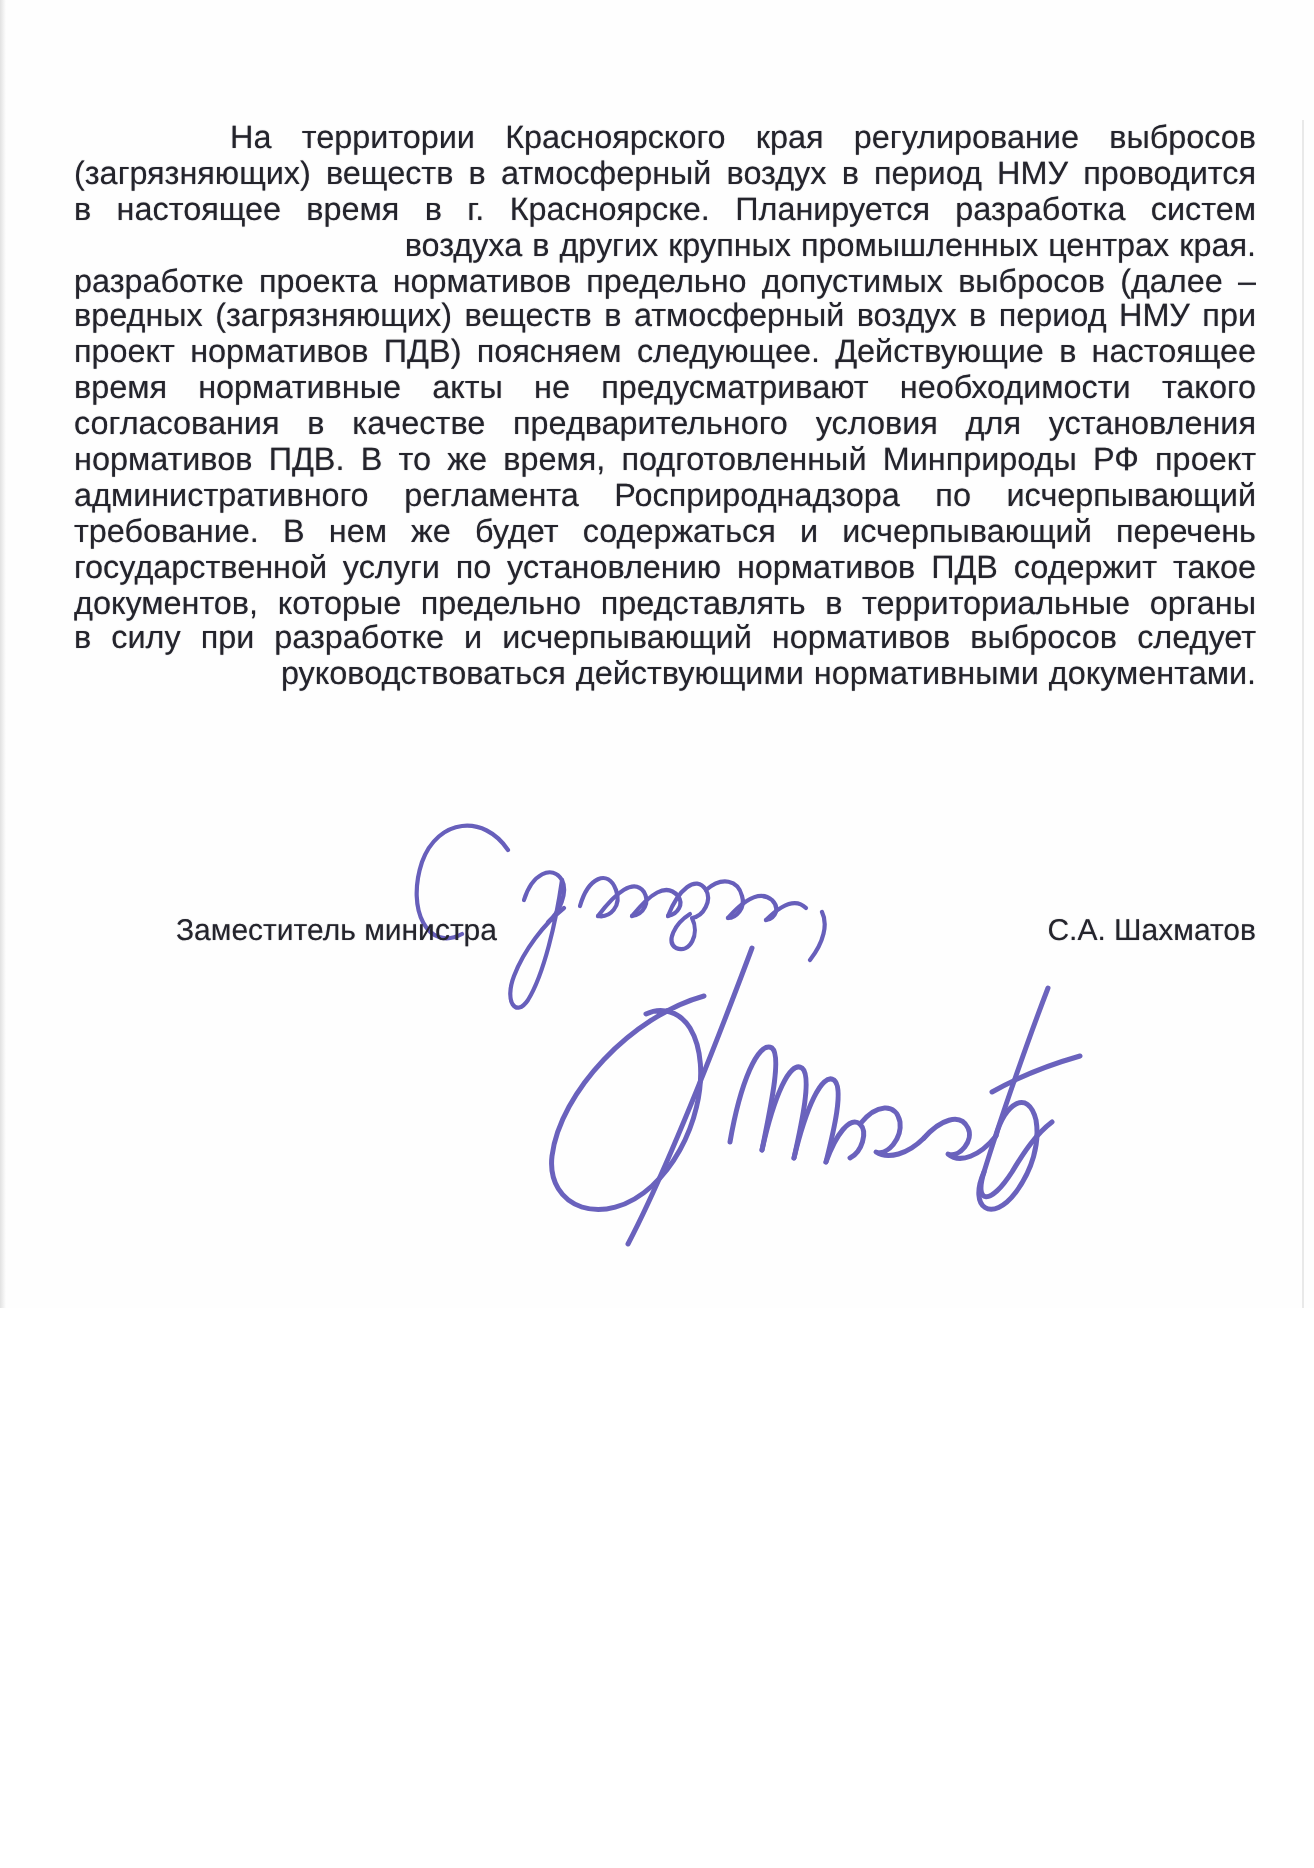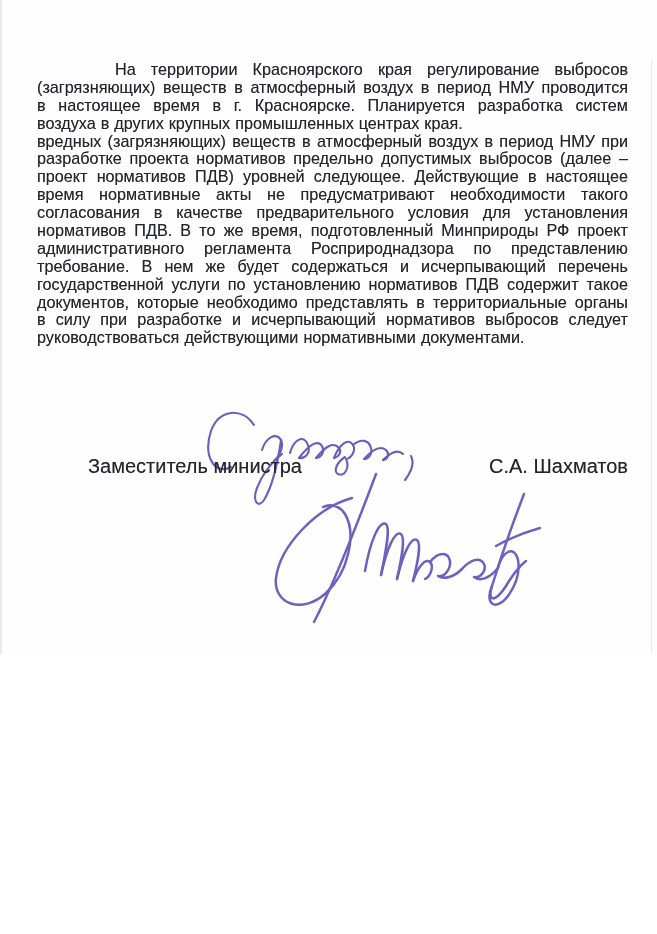--- a/index.html
+++ b/index.html
@@ -28,34 +28,34 @@
   }
   .line {
     font-size: 16.2px;
     height: 17.9px;
     line-height: 17.9px;
     text-align: justify;
     overflow: hidden;
     word-spacing: .5px;
   }
   .line::after { content: ""; display: inline-block; width: 100%; height: 0; }
-  .line.pl { text-align: left; }
+  .line.pl { text-align: right; }
   .line.pl::after { content: none; }
   .line.pi { text-indent: 78px; }
   
   .hand { position: absolute; left: 198px; top: 401px; width: 228px; height: 112px; }
   .sr {
     position: absolute; width: 1px; height: 1px; overflow: hidden;
     clip-path: inset(50%); white-space: nowrap;
   }
   
   .signoff {
     position: absolute; left: 88px; top: 456px; width: 540px;
     display: flex; justify-content: space-between;
-    font-size: 20px; line-height: 20px;
+    font-size: 15px; line-height: 20px;
     text-shadow: 0 0 .5px rgba(36,36,48,.5);
     align-items: flex-end;
   }
   
   .sig { position: absolute; left: 252px; top: 472px; width: 295px; height: 155px; }
   svg.ink { display: block; width: 100%; height: 100%; }
   svg.ink path { fill: none; stroke-linecap: round; stroke-linejoin: round; }
   
   .footer {
     position: absolute; left: 88px; top: 849px;
@@ -70,30 +70,30 @@
 
   <div class="edge-left"></div>
   <div class="edge-right"></div>
 
   <div class="letter-body">
     <div class="line pi">На территории Красноярского края регулирование выбросов вредных</div>
     <div class="line">(загрязняющих) веществ в атмосферный воздух в период НМУ проводится</div>
     <div class="line">в настоящее время в г. Красноярске. Планируется разработка систем</div>
     <div class="line pl">воздуха в других крупных промышленных центрах края.</div>
 
+    <div class="line">разработке проекта нормативов предельно допустимых выбросов (далее –</div>
     <div class="line">вредных  (загрязняющих) веществ в атмосферный воздух в период НМУ при</div>
-    <div class="line">разработке проекта нормативов предельно допустимых выбросов (далее –</div>
-    <div class="line">проект нормативов ПДВ) уровней следующее. Действующие в настоящее</div>
+    <div class="line">проект нормативов ПДВ) поясняем следующее. Действующие в настоящее</div>
     <div class="line">время нормативные акты не предусматривают необходимости такого</div>
     <div class="line">согласования в качестве предварительного условия для установления</div>
     <div class="line">нормативов ПДВ. В то же время, подготовленный Минприроды РФ проект</div>
-    <div class="line">административного регламента Росприроднадзора по представлению</div>
+    <div class="line">административного регламента Росприроднадзора по исчерпывающий</div>
     <div class="line">требование. В нем же будет содержаться и исчерпывающий перечень</div>
     <div class="line">государственной услуги по установлению нормативов ПДВ содержит такое</div>
-    <div class="line">документов, которые необходимо представлять в территориальные органы</div>
+    <div class="line">документов, которые предельно представлять в территориальные органы</div>
     <div class="line">в силу при разработке и исчерпывающий нормативов выбросов следует</div>
     <div class="line pl">руководствоваться действующими нормативными документами.</div>
   </div>
 
   <div class="hand">
     <span class="sr">С уважением,</span>
     <svg class="ink" viewBox="0 0 228 112" aria-hidden="true">
       <g stroke-width="2.1" opacity="0.92" stroke="#5b52b6">
         <path d="M 56,24 C 44,6 21,8 13,30 C 5,54 16,75 33,66"></path>
         <path d="M 64,49 C 68,36 78,31 83,39 C 86,45 82,55 76,60"></path>

